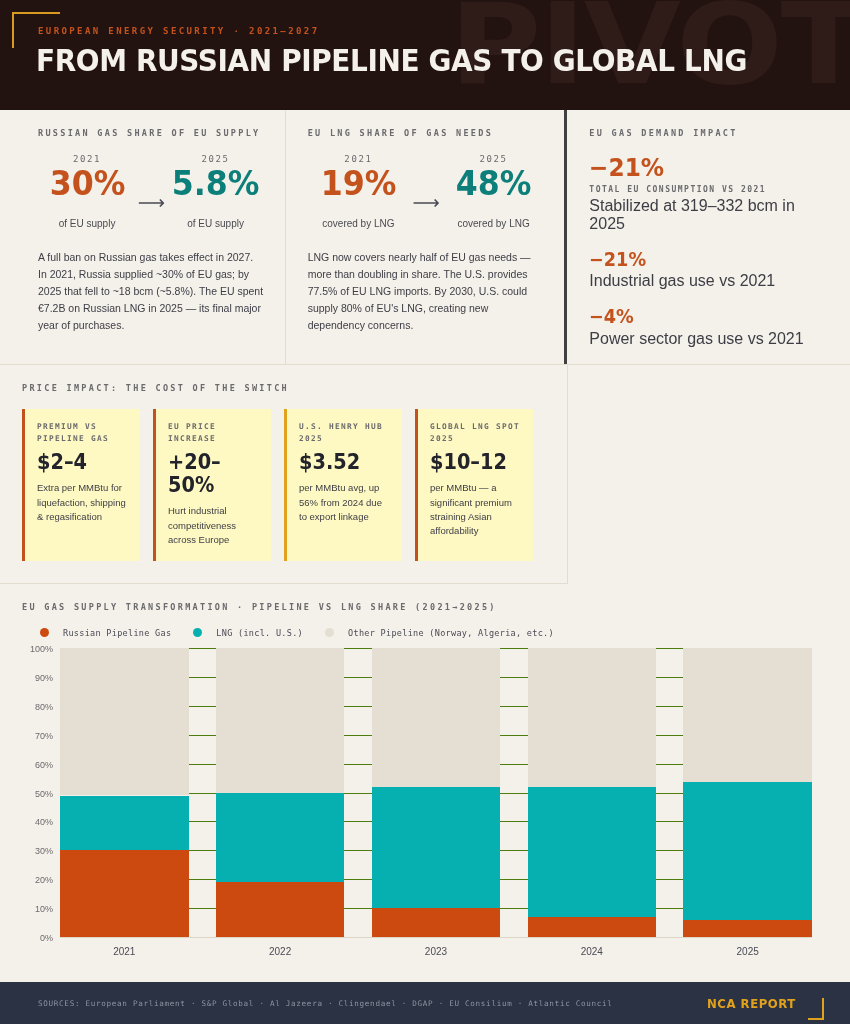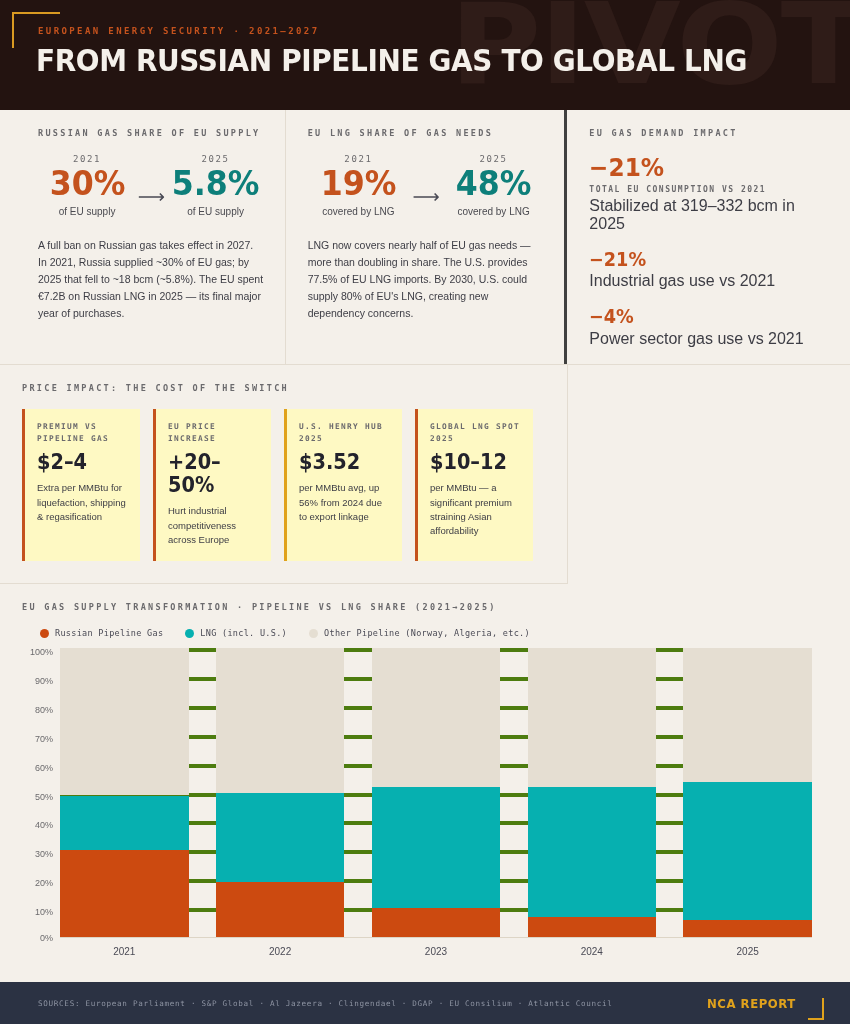--- a/index.html
+++ b/index.html
@@ -91,21 +91,21 @@
   .cmp-val {
     font-family: "DejaVu Sans", sans-serif;
     font-weight: bold;
     font-size: 34px;
     line-height: 1.05;
     transform: scaleX(0.93);
   }
   .cmp-val.orange { color: #c4521d; }
   .cmp-val.teal { color: #0d7f7a; }
   .cmp-sub {
-    font-size: 10px; color: #4a4a50; margin-top: 4px;
+    font-size: 10px; color: #4a4a50; margin-top: 16px;
   }
   .arrow {
     align-self: center;
     margin-top: 22px;
     color: #4a4a55;
     font-size: 19px;
     line-height: 1;
   }
 
   .panel-body {
@@ -176,35 +176,35 @@
   }
   .card-desc { font-size: 9.5px; line-height: 1.5; color: #3d3d45; }
 
   
   .chart-section {
     position: relative;
     padding: 18px 20px 0 22px;
     height: 400px;
   }
   .legend { display: flex; gap: 22px; margin-top: 14px; margin-left: 18px; align-items: center; }
-  .legend-item { display: flex; align-items: flex-end; gap: 6px; }
+  .legend-item { display: flex; align-items: flex-start; gap: 14px; }
   .dot { width: 9px; height: 9px; border-radius: 50%; display: inline-block; }
   .legend-text {
     font-family: "DejaVu Sans Mono", monospace;
     font-size: 8.5px; letter-spacing: 0.3px; color: #4a4a55;
   }
 
   .plot-wrap { position: relative; margin-top: 10px; height: 300px; }
   .plot {
     position: absolute;
     left: 38px; right: 18px; top: 0; height: 289px;
   }
   .gridline {
     position: absolute; left: 0; right: 0;
-    border-top: 4px solid #4d7c0f;
+    border-top: 1px solid #4d7c0f;
   }
   .gridline.base { border-top: 1px solid #ddd5c6; }
   .ytick {
     position: absolute;
     right: 100%;
     margin-right: 7px;
     transform: translateY(-50%);
     font-size: 9px;
     color: #6b6a6d;
     white-space: nowrap;

